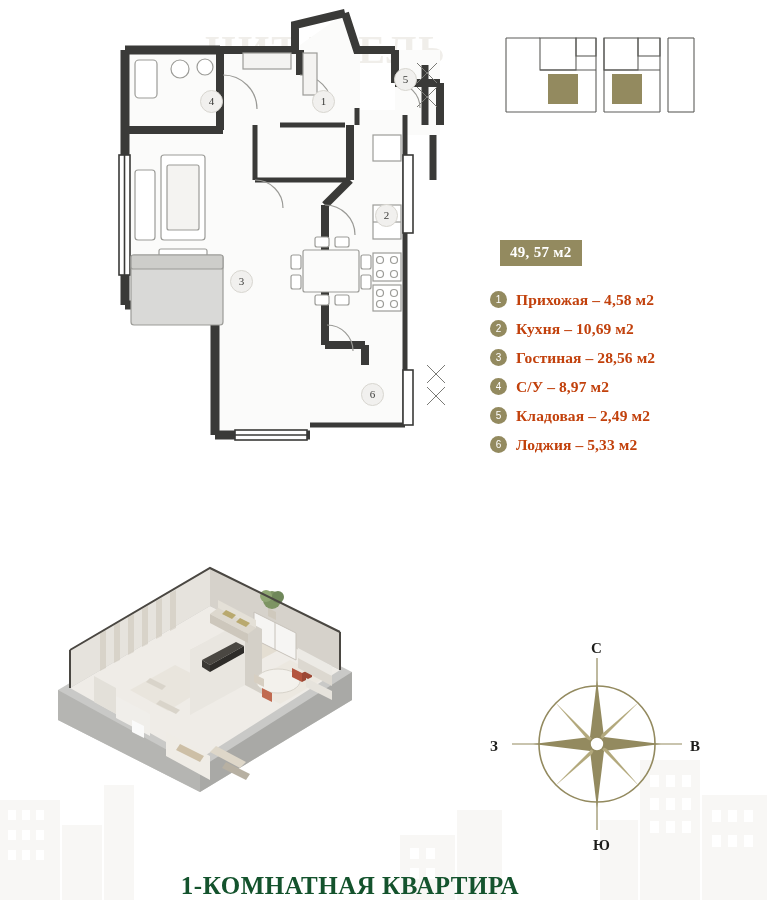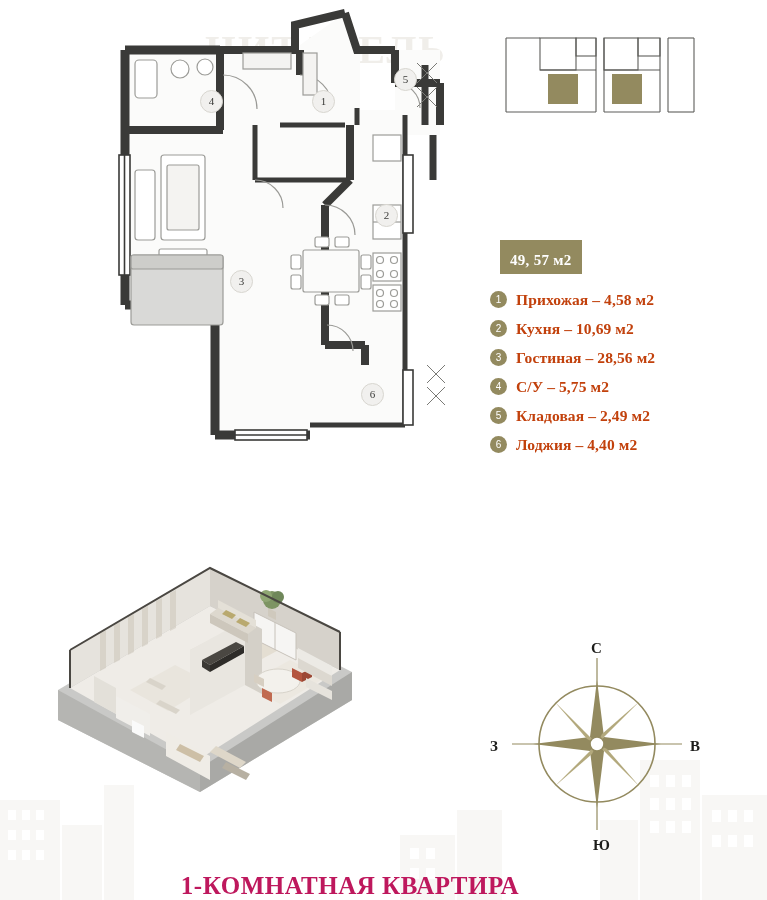--- a/index.html
+++ b/index.html
@@ -58,21 +58,21 @@
   
   .area-badge {
     position: absolute;
     left: 500px;
     top: 240px;
     background: #938a5f;
     color: #ffffff;
     font-size: 15px;
     font-weight: 700;
     letter-spacing: .3px;
-    padding: 12px 10px 5px 10px;
+    padding: 4px 10px 5px 10px;
     font-family: "Liberation Serif", serif;
   }
 
   
   .legend {
     position: absolute;
     left: 490px;
     top: 285px;
     width: 260px;
   }
@@ -135,21 +135,21 @@
   .bottom-title {
     position: absolute;
     left: 0;
     top: 872px;
     width: 700px;
     text-align: center;
     font-family: "Liberation Serif", serif;
     font-size: 25px;
     font-weight: 700;
     letter-spacing: .5px;
-    color: #be185d;
+    color: #14532d;
   }
 
   .plan-num {
     position: absolute;
     width: 21px;
     height: 21px;
     border-radius: 50%;
     background: #f1f0ee;
     border: 1px solid #d8d6d0;
     color: #3a3a38;
@@ -374,29 +374,29 @@
   <div class="legend-row">
     <div class="legend-num">2</div>
     <div class="legend-label">Кухня – 10,69 м2</div>
   </div>
   <div class="legend-row">
     <div class="legend-num">3</div>
     <div class="legend-label">Гостиная – 28,56 м2</div>
   </div>
   <div class="legend-row">
     <div class="legend-num">4</div>
-    <div class="legend-label">С/У – 5,75 м2</div>
+    <div class="legend-label">С/У – 8,97 м2</div>
   </div>
   <div class="legend-row">
     <div class="legend-num">5</div>
     <div class="legend-label">Кладовая – 2,49 м2</div>
   </div>
   <div class="legend-row">
     <div class="legend-num">6</div>
-    <div class="legend-label">Лоджия – 4,40 м2</div>
+    <div class="legend-label">Лоджия – 5,33 м2</div>
   </div>
 </div>
 
 <svg class="view3d" viewBox="0 0 330 300">
   <defs>
     <clipPath id="floorClip">
       <path d="M30 180 L170 95 L300 165 L300 205 L160 290 L30 220 Z"></path>
     </clipPath>
   </defs>
 

